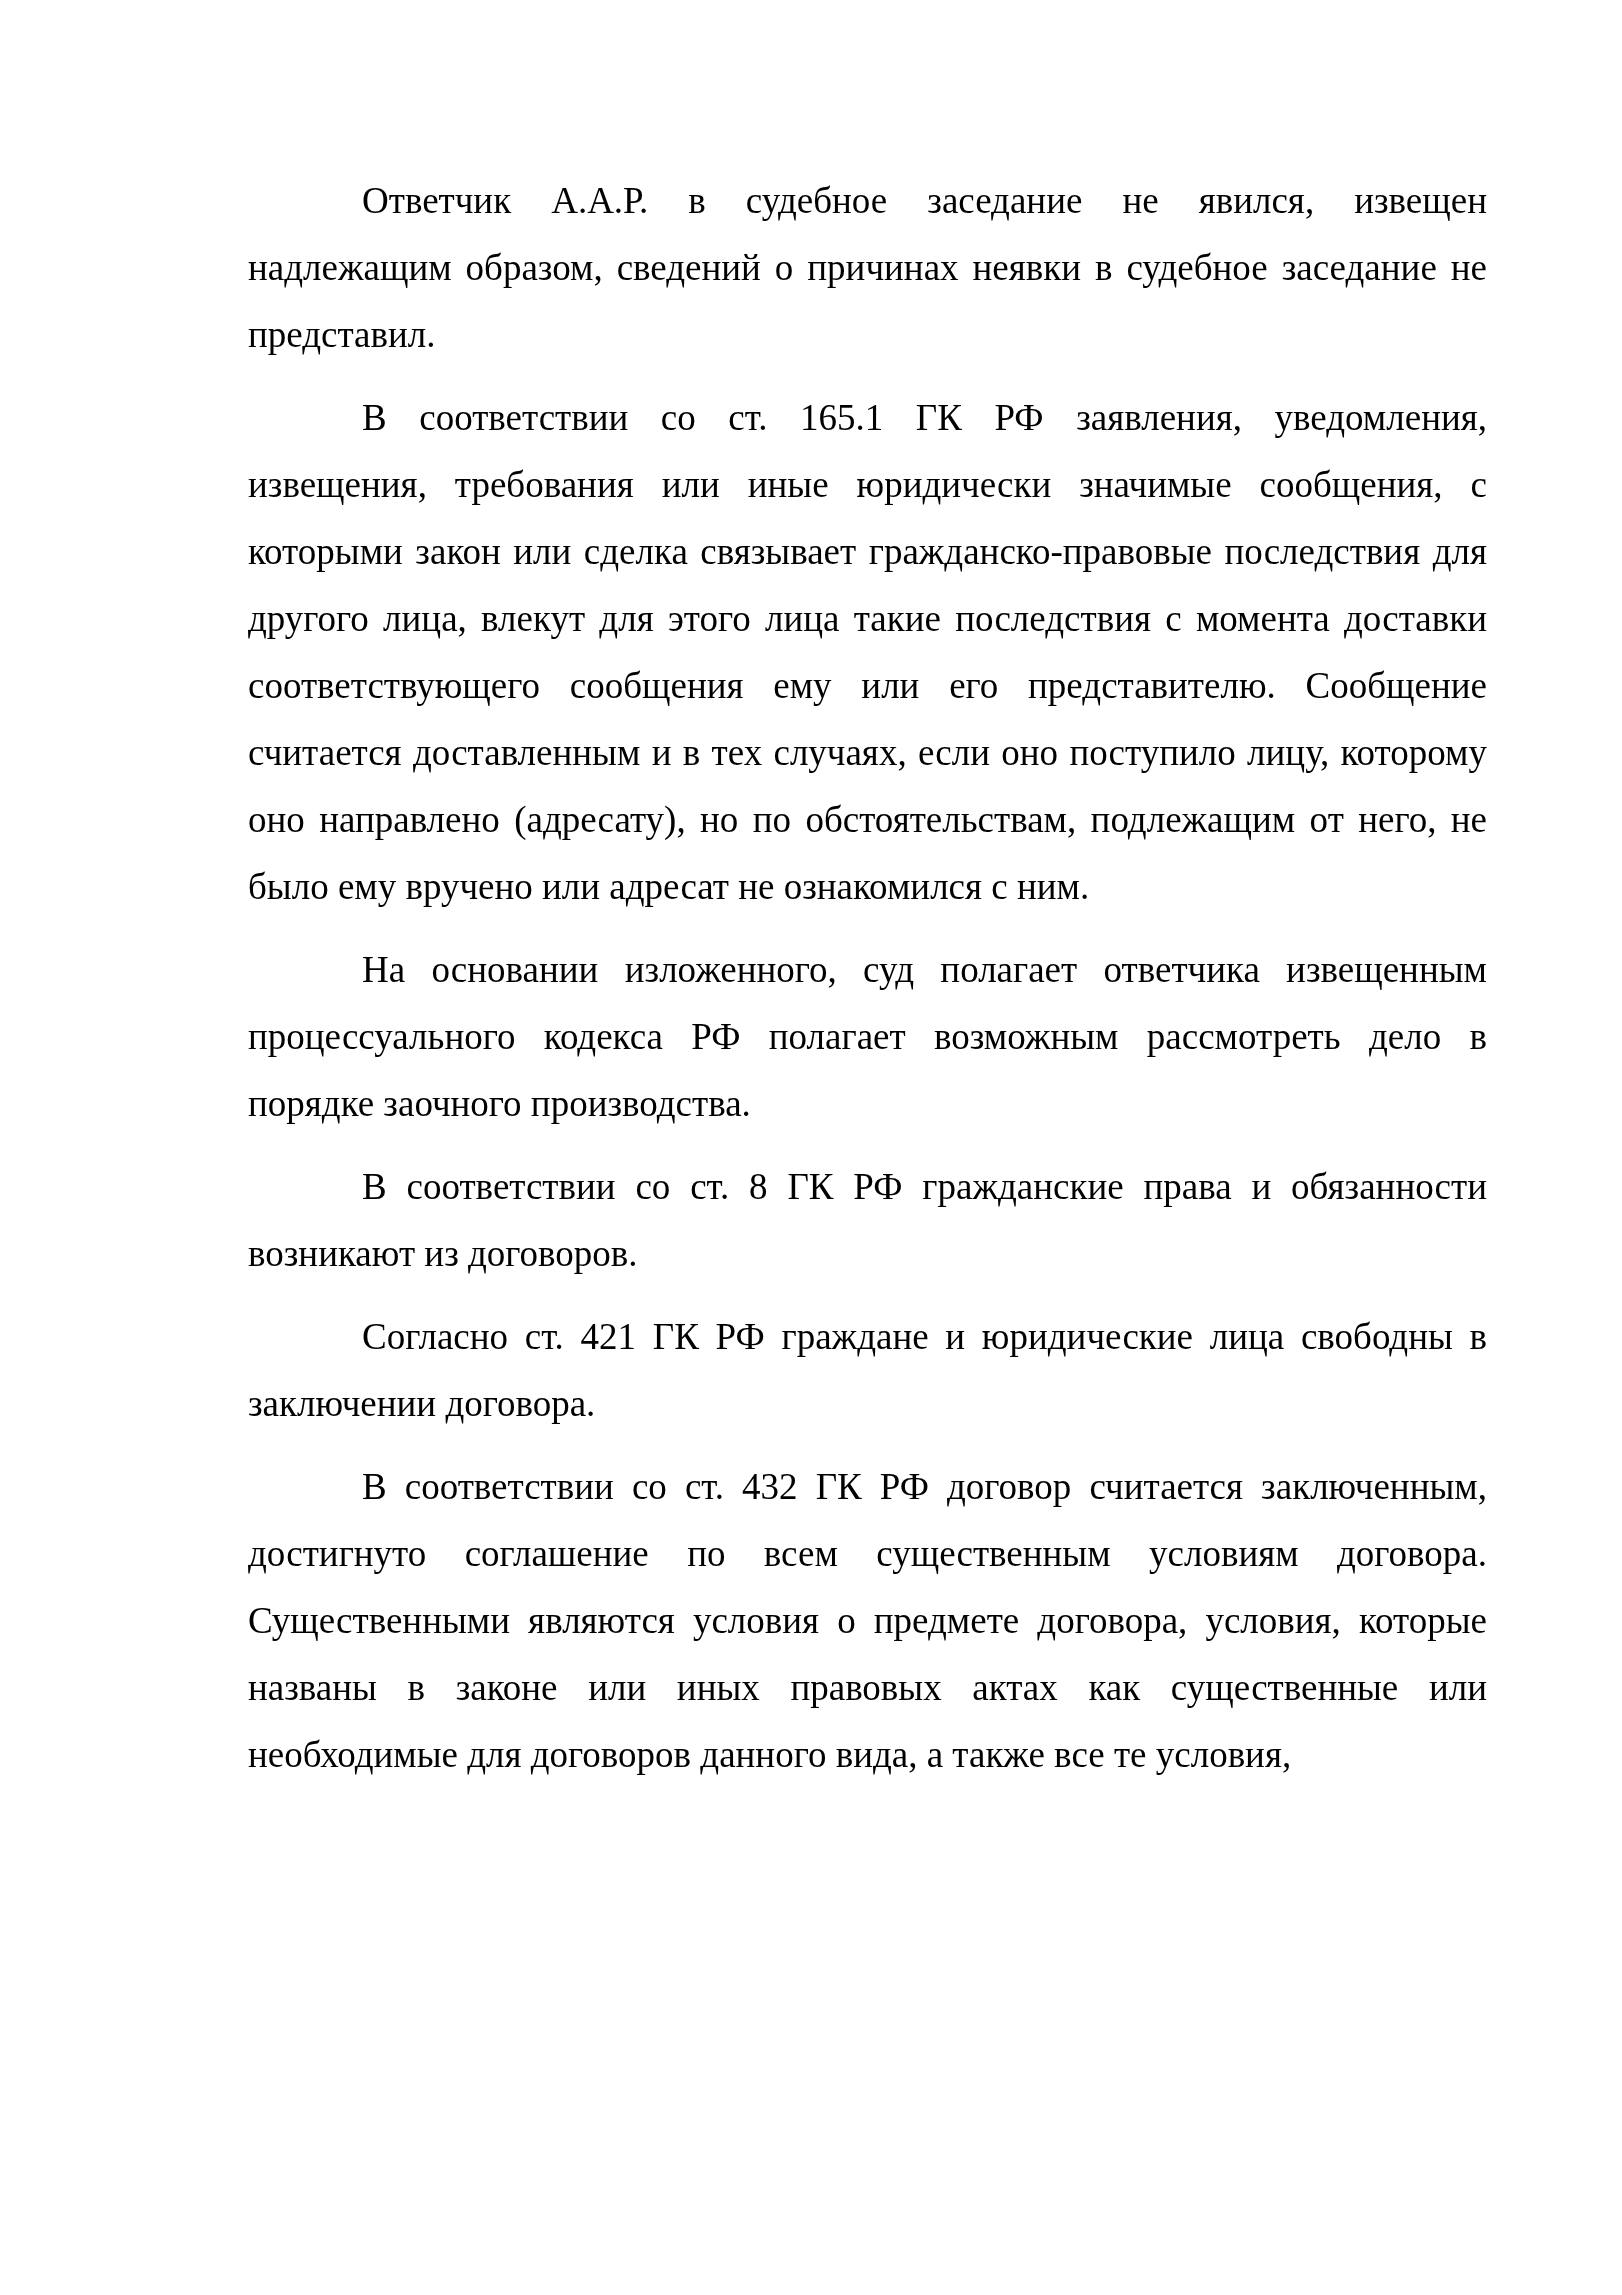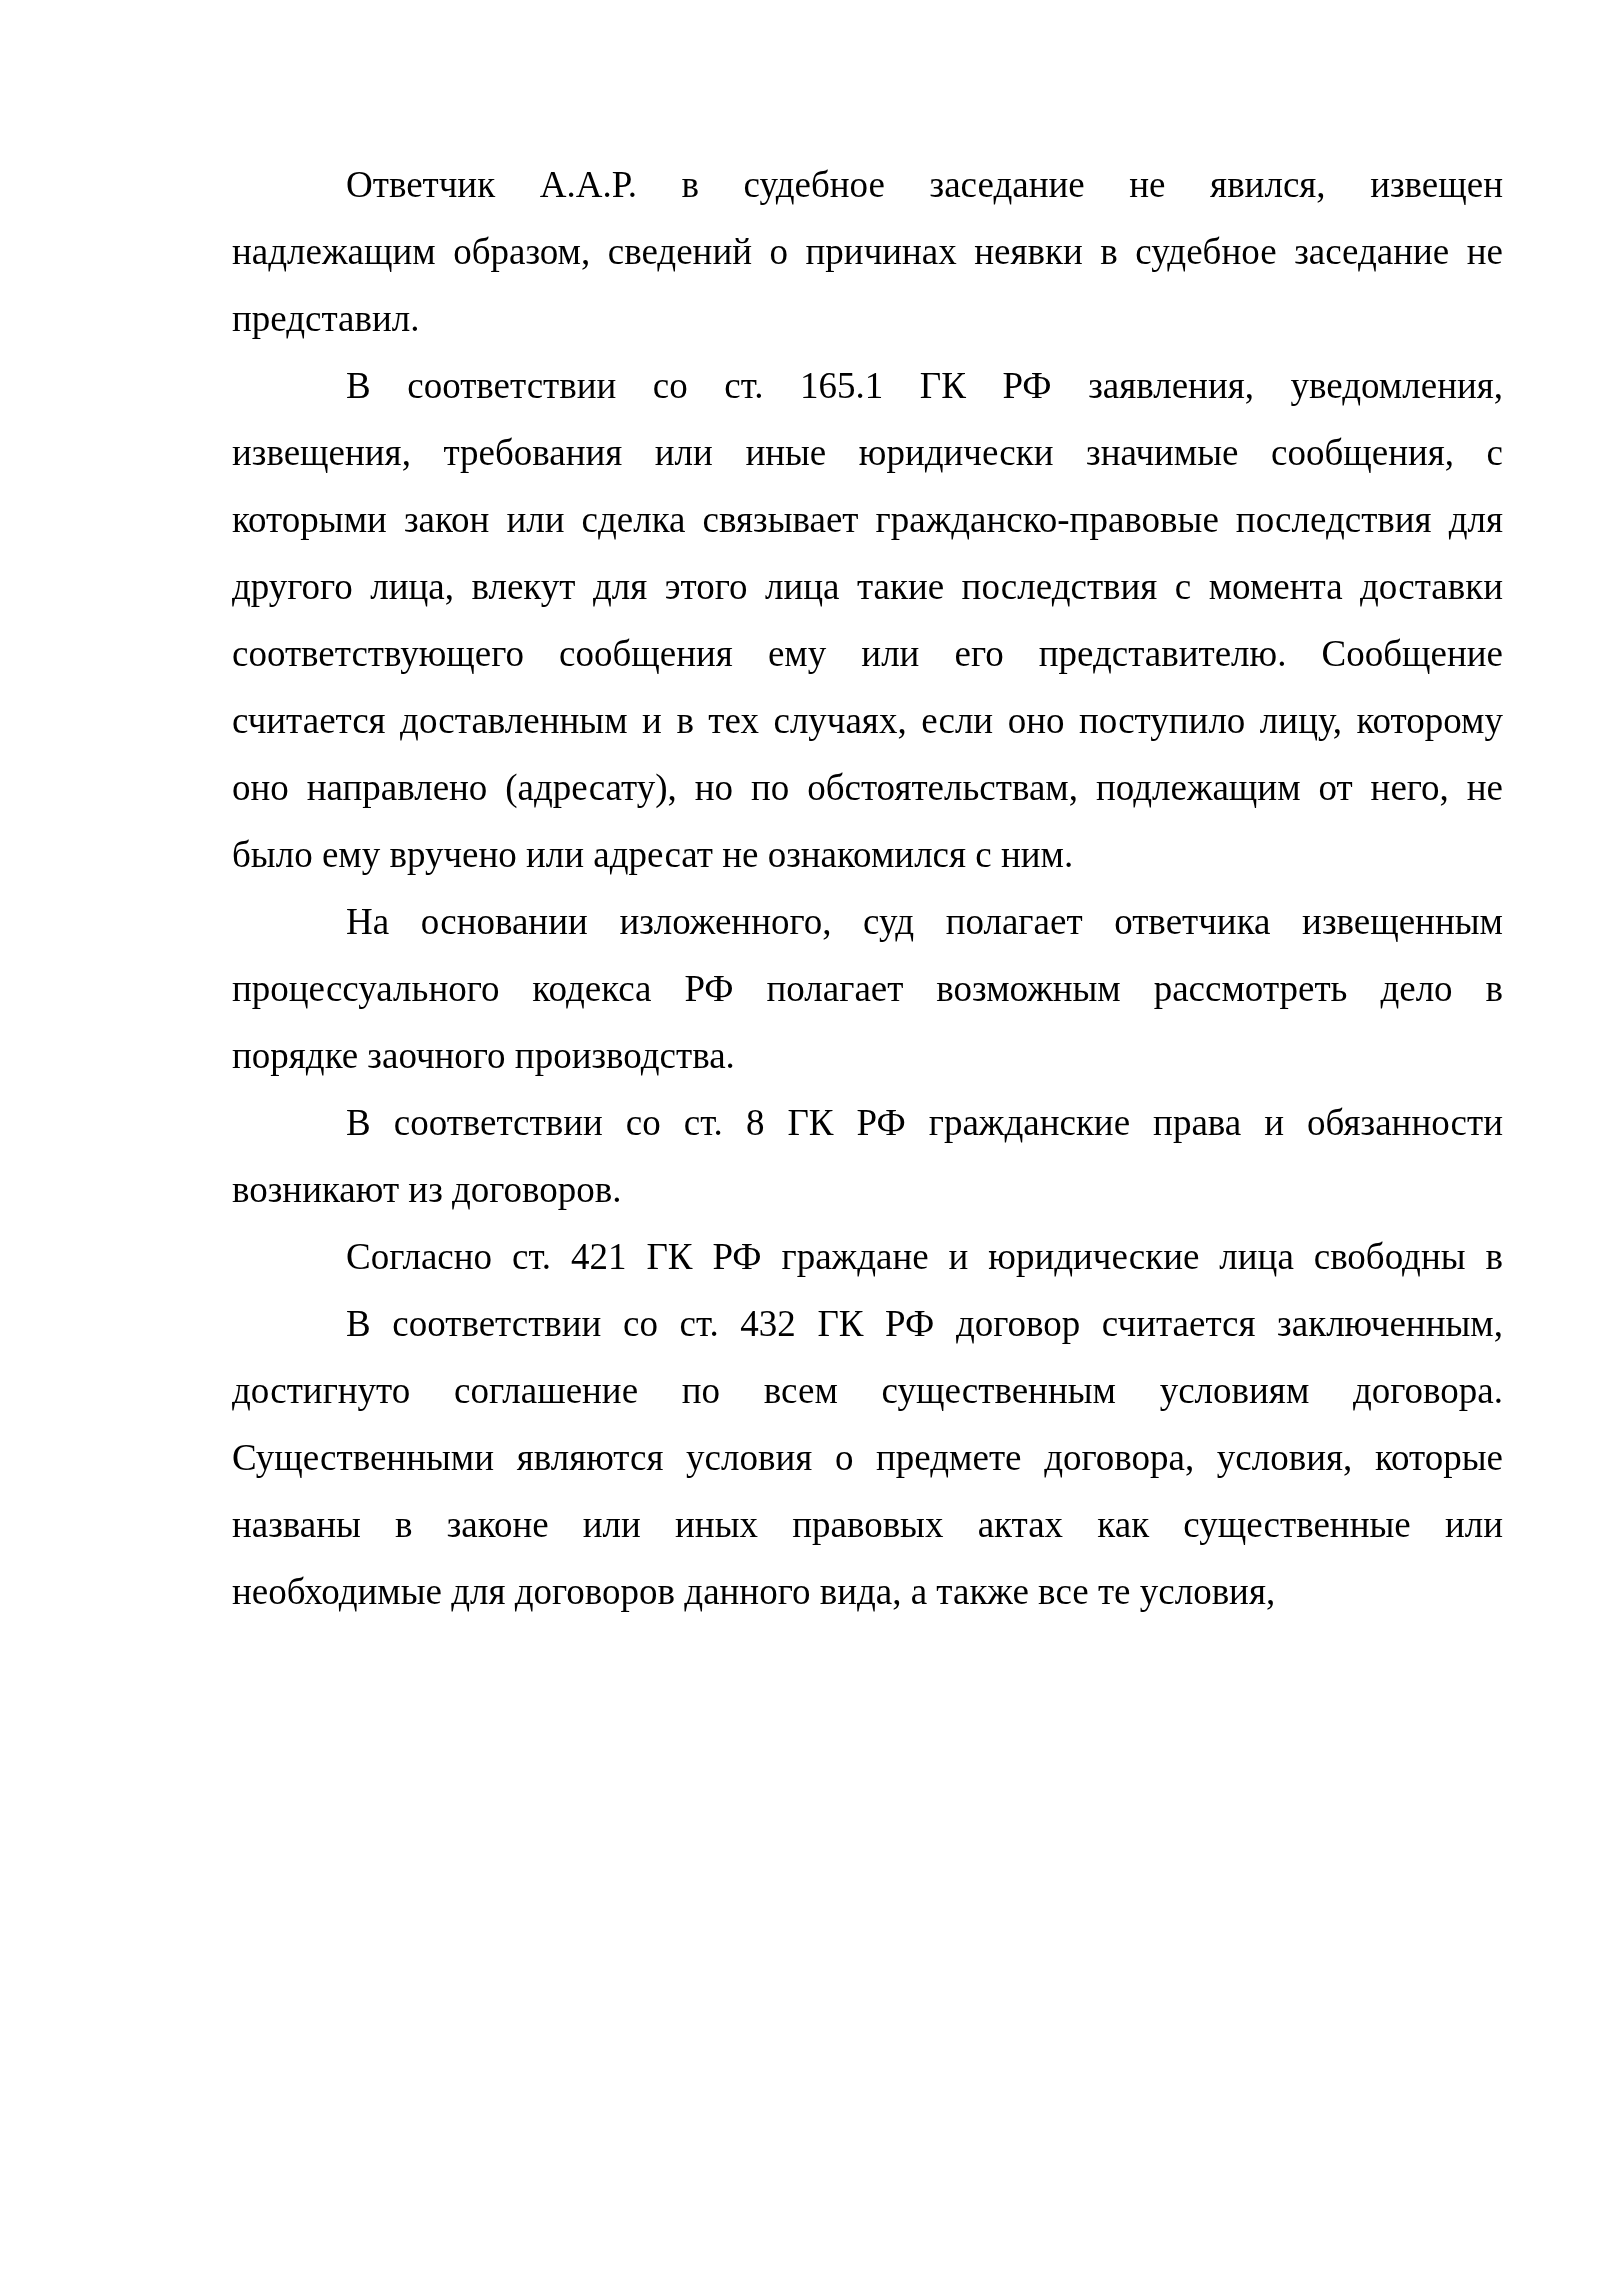--- a/index.html
+++ b/index.html
@@ -18,21 +18,21 @@
     position: absolute;
     left: 232px;
     top: 151px;
     width: 1271px;
     color: #000000;
     font-family: "Liberation Serif", "DejaVu Serif", serif;
     font-size: 37px;
     line-height: 67px;
   }
   .para {
-    margin: 0;
+    margin: 16px;
     padding: 0;
   }
   
   .line {
     text-align: justify;
     text-align-last: justify;
     white-space: normal;
   }
   .line.first {
     text-indent: 114px;
@@ -65,20 +65,21 @@
         <div class="line first">На основании изложенного, суд полагает ответчика извещенным</div>
         <div class="line">процессуального кодекса РФ полагает возможным рассмотреть дело в</div>
         <div class="line last">порядке заочного производства.</div>
       </div>
       <div class="para">
         <div class="line first">В соответствии со ст. 8 ГК РФ гражданские права и обязанности</div>
         <div class="line last">возникают из договоров.</div>
       </div>
       <div class="para">
         <div class="line first">Согласно ст. 421 ГК РФ граждане и юридические лица свободны в</div>
+        <div class="line last">заключении договора.</div>
       </div>
       <div class="para">
         <div class="line first">В соответствии со ст. 432 ГК РФ договор считается заключенным,</div>
         <div class="line">достигнуто соглашение по всем существенным условиям договора.</div>
         <div class="line">Существенными являются условия о предмете договора, условия, которые</div>
         <div class="line">названы в законе или иных правовых актах как существенные или</div>
         <div class="line last">необходимые для договоров данного вида, а также все те условия,</div>
       </div>
     </div>
 </div>

